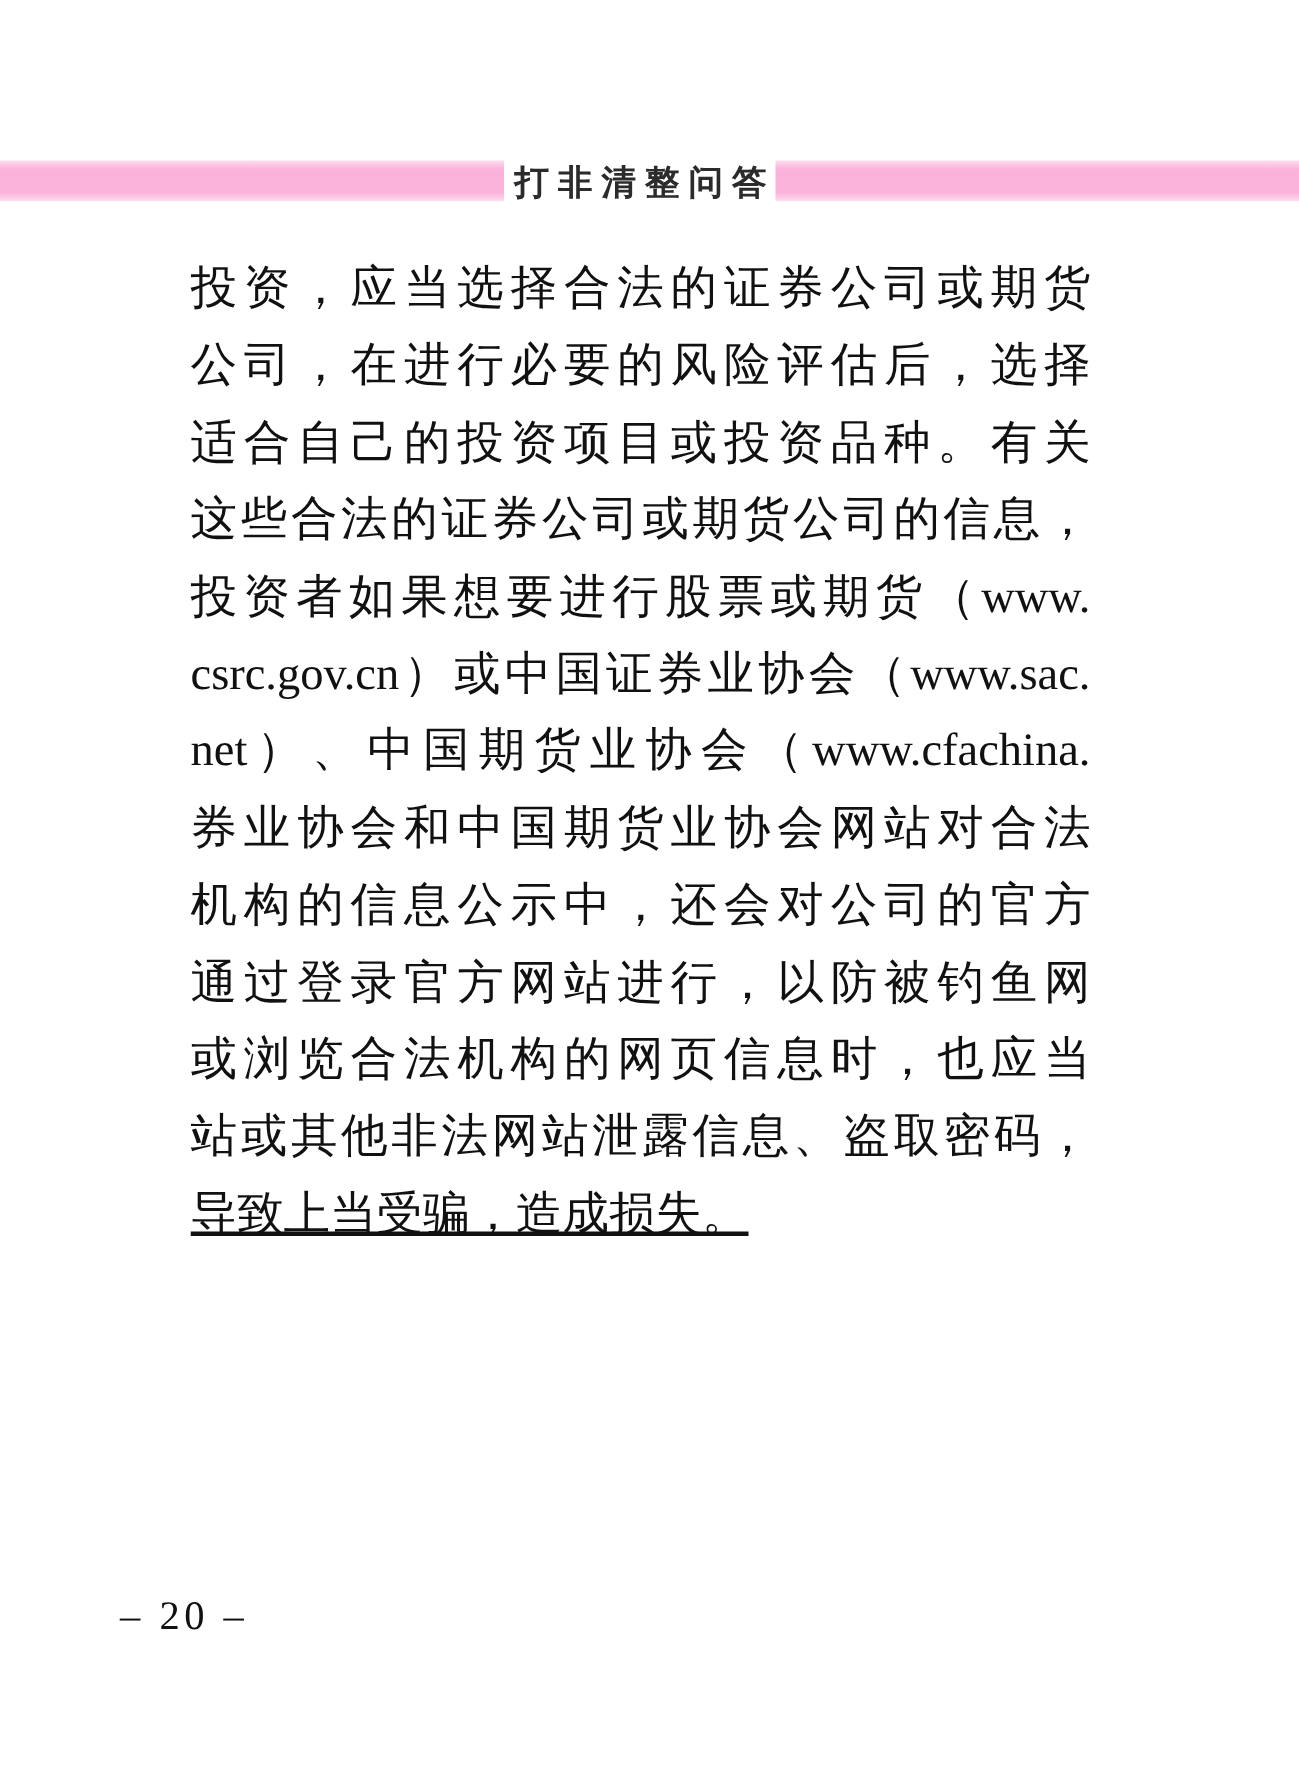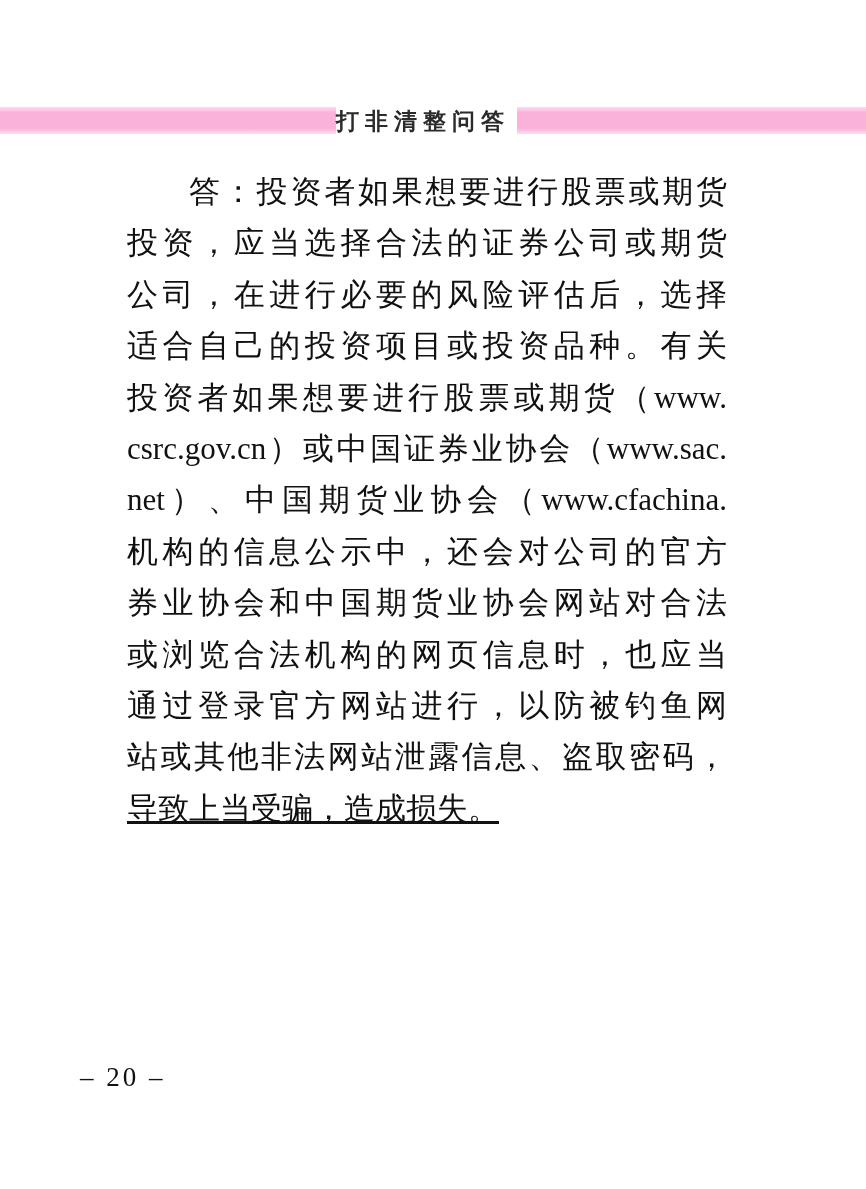--- a/index.html
+++ b/index.html
@@ -34,21 +34,21 @@
   }
   .band-left  { left: 0;     width: 336px; }
   .band-right { left: 517px; width: 349px; }
   .running-title {
     position: absolute;
     left: 336px;
     width: 181px;
     top: 0;
     height: 32px;
     line-height: 32px;
-    text-align: left;
+    text-align: right;
     font-family: "Liberation Sans", "DejaVu Sans", sans-serif;
     font-weight: bold;
     font-size: 23px;
     letter-spacing: 6px;
     color: #2b2b2b;
     white-space: nowrap;
   }
 
   
   .body-text {
@@ -87,31 +87,31 @@
 
 <div class="page">
 
   <header class="running-head">
     <div class="band band-left"></div>
     <div class="running-title">打非清整问答</div>
     <div class="band band-right"></div>
   </header>
 
   <main class="body-text">
-    <div class="line first">答：投资者如果想要进行股票或期货</div>
     <div class="line">投资，应当选择合法的证券公司或期货</div>
     <div class="line">公司，在进行必要的风险评估后，选择</div>
     <div class="line">适合自己的投资项目或投资品种。有关</div>
+    <div class="line">这些合法的证券公司或期货公司的信息，</div>
     <div class="line">投资者如果想要进行股票或期货（www.</div>
     <div class="line">csrc.gov.cn）或中国证券业协会（www.sac.</div>
     <div class="line">net）、中国期货业协会（www.cfachina.</div>
+    <div class="line">券业协会和中国期货业协会网站对合法</div>
     <div class="line">机构的信息公示中，还会对公司的官方</div>
-    <div class="line">券业协会和中国期货业协会网站对合法</div>
+    <div class="line">通过登录官方网站进行，以防被钓鱼网</div>
     <div class="line">或浏览合法机构的网页信息时，也应当</div>
-    <div class="line">通过登录官方网站进行，以防被钓鱼网</div>
     <div class="line">站或其他非法网站泄露信息、盗取密码，</div>
     <div class="line last">导致上当受骗，造成损失。</div>
   </main>
 
   <footer>
     <div class="page-number">– 20 –</div>
   </footer>
 
 </div>
 

